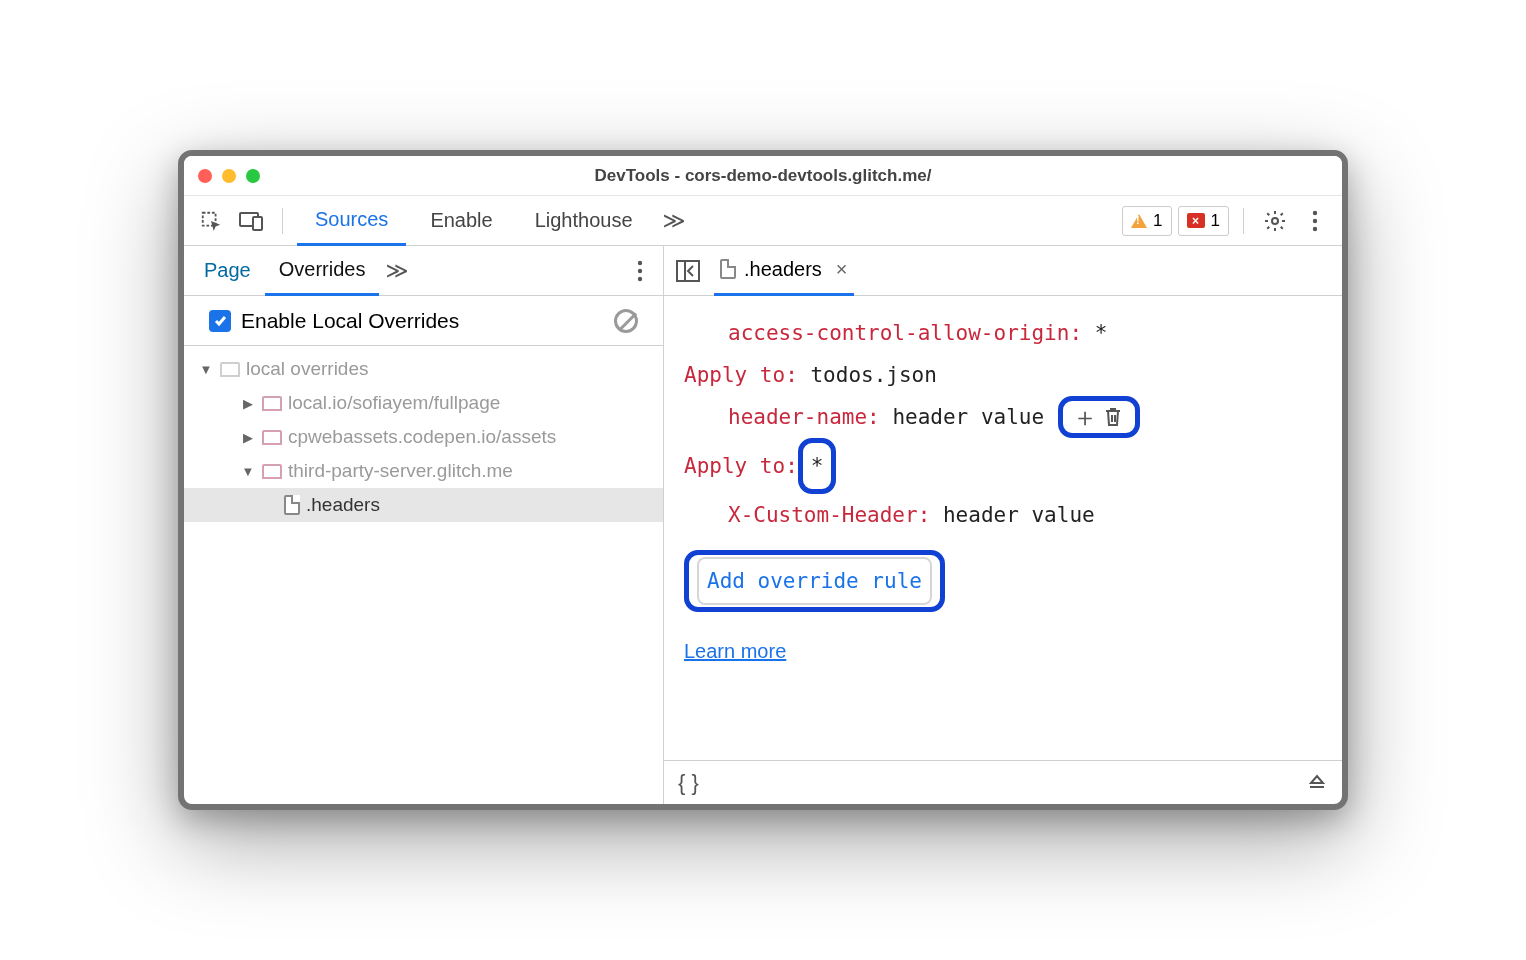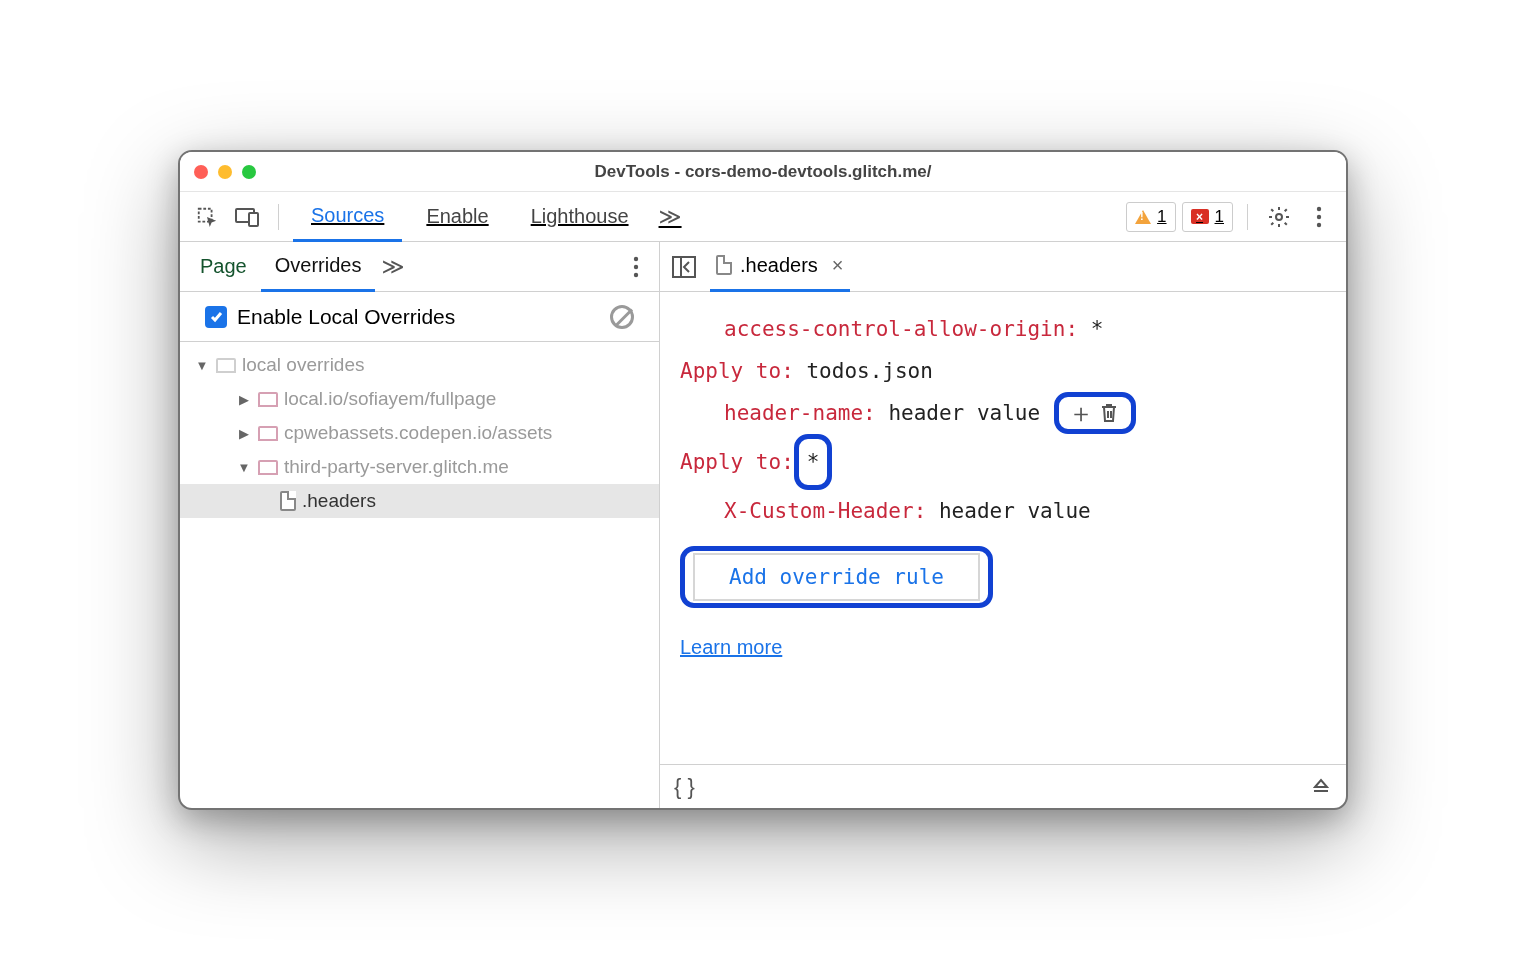--- a/index.html
+++ b/index.html
@@ -14,21 +14,21 @@
   }
   .window {
     width: 1170px;
     height: 660px;
     border-radius: 14px;
     background: #fff;
     box-shadow: 0 30px 90px rgba(0,0,0,0.35), 0 10px 30px rgba(0,0,0,0.25);
     overflow: hidden;
     display: flex;
     flex-direction: column;
-    border: 2px solid #737373;
+    border: 6px solid #737373;
   }
   .titlebar {
     height: 40px;
     display: flex;
     align-items: center;
     padding: 0 14px;
     border-bottom: 1px solid #e5e5e5;
     background: #fff;
     position: relative;
   }
@@ -40,37 +40,36 @@
   .wtitle {
     position: absolute; left: 0; right: 0;
     text-align: center; font-size: 17px; font-weight: 600; color: #444;
     pointer-events: none;
   }
   .toolbar {
     display: flex; align-items: center;
     height: 50px; padding: 0 10px;
     border-bottom: 1px solid #d0d0d0;
     gap: 6px;
-    text-decoration: underline;
   }
   .toolbar .icon-btn { width: 34px; height: 34px; display:flex; align-items:center; justify-content:center; color:#555; border-radius:4px; }
   .vdiv { width:1px; height:26px; background:#d0d0d0; margin: 0 8px; }
   .tab { padding: 0 18px; height: 50px; display:flex; align-items:center; font-size:20px; color:#444; position:relative; }
   .tab.active { color:#1a73e8; border-bottom: 3px solid #1a73e8; font-weight:500; }
   .spacer { flex: 1; }
   .badge { display:flex; align-items:center; gap:6px; border:1px solid #ccc; border-radius:3px; padding: 3px 8px; font-size:17px; height:30px; }
   .badge .tri { width:0;height:0;border-left:8px solid transparent;border-right:8px solid transparent;border-bottom:14px solid #f3a33c; position:relative;}
   .badge .tri::after{content:"!";position:absolute;left:-3px;top:0px;color:#fff;font-size:11px;font-weight:700;}
   .badge .sq { width:18px;height:15px;background:#d93025;color:#fff;font-size:12px;font-weight:700;display:flex;align-items:center;justify-content:center;border-radius:2px;}
   .chev { font-size:22px; color:#555; padding:0 6px;}
   .content { flex:1; display:flex; min-height:0;}
   
   .left { width: 480px; border-right:1px solid #d0d0d0; display:flex; flex-direction:column; min-height:0;}
   .left-tabs { display:flex; align-items:center; height:50px; border-bottom:1px solid #d0d0d0; padding:0 6px;}
-  .ltab { padding:0 14px; height:50px; display:flex; align-items:center; font-size:20px; color:#14532d;}
+  .ltab { padding:0 14px; height:50px; display:flex; align-items:center; font-size:20px; color:#0369a1;}
   .ltab.active { color:#111; border-bottom:3px solid #1a73e8; }
   .left-tabs .spacer{flex:1}
   .more-v { width:34px;height:34px;display:flex;align-items:center;justify-content:center;color:#555;}
   .enable-row{display:flex;align-items:center;height:50px;padding:0 25px;border-bottom:1px solid #d0d0d0;gap:10px;font-size:21px;}
   .checkbox{width:22px;height:22px;border-radius:4px;background:#1a73e8;display:flex;align-items:center;justify-content:center;}
   .checkbox svg{stroke:#fff;stroke-width:3;fill:none;}
   .block-icon{margin-left:auto;width:24px;height:24px;border:3px solid #9a9a9a;border-radius:50%;position:relative;}
   .block-icon::after{content:"";position:absolute;width:3px;height:24px;background:#9a9a9a;left:9px;top:-2px;transform:rotate(45deg);}
   .tree{flex:1;overflow:auto;font-size:19px;color:#333;padding-top:6px;}
   .tnode{display:flex;align-items:center;height:34px;gap:6px;white-space:nowrap;}
@@ -89,21 +88,21 @@
   .filetab{display:flex;align-items:center;gap:8px;height:50px;padding:0 6px;border-bottom:3px solid #1a73e8;font-size:20px;}
   .filetab .close{font-size:20px;color:#666;margin-left:6px;}
   .editor{flex:1;padding:16px 20px;font-family:Menlo,Consolas,monospace;font-size:21px;line-height:2.0;overflow:auto;position:relative;}
   .kw{color:#c8283c;}
   .val{color:#222;}
   .row-flex{display:flex;align-items:center;}
   .hlBlue{border:5px solid #1141d2;border-radius:14px;padding:2px 8px;display:inline-flex;align-items:center;}
   .iconbtn{width:28px;height:28px;display:flex;align-items:center;justify-content:center;color:#555;}
   .plus{font-size:26px;}
   .trash svg{width:20px;height:22px;stroke:#555;fill:none;stroke-width:2;}
-  .addbtn{border:2px solid #d6d6d6;border-radius:0;padding:10px 34px;color:#1a73e8;font-family:inherit;font-size:21px;background:#fff;}
+  .addbtn{border:2px solid #d6d6d6;border-radius:8px;padding:10px 8px;color:#1a73e8;font-family:inherit;font-size:21px;background:#fff;}
   .learn{color:#1a73e8;text-decoration:underline;font-family:-apple-system,BlinkMacSystemFont,sans-serif;font-size:20px;}
   .statusbar{height:44px;border-top:1px solid #d0d0d0;display:flex;align-items:center;padding:0 14px;color:#555;}
   .statusbar .sp{flex:1;}
   .braces{font-size:22px;}
   .eject svg{width:22px;height:22px;stroke:#555;fill:none;stroke-width:2;}
   .indent1{padding-left:14px;}
   .indent2{padding-left:56px;}
   .indent3{padding-left:100px;}
 </style>
 </head>

